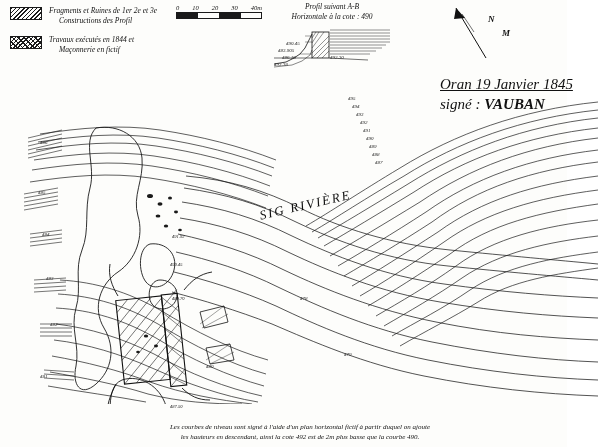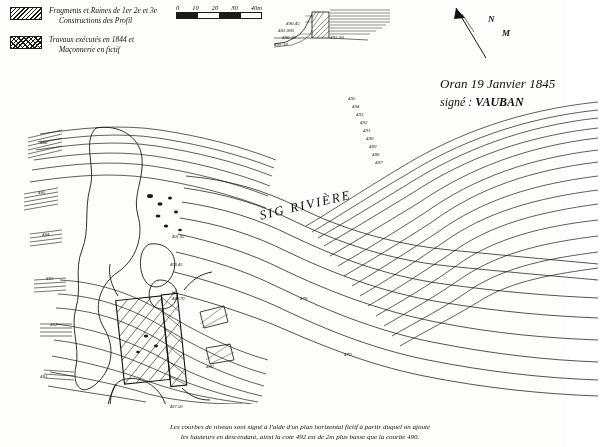--- a/index.html
+++ b/index.html
@@ -66,23 +66,23 @@
   .profile-draw { position: relative; height: 44px; margin-top: 2px; }
 
   
   .north { position: absolute; left: 452px; top: 6px; width: 70px; height: 58px; }
   .north .lbl {
     position: absolute; font-size: 9px; font-style: italic; font-weight: bold;
   }
 
   
   .sig { position: absolute; left: 440px; top: 76px; width: 150px; }
-  .sig .line1 { font-size: 13px; font-style: italic; }
+  .sig .line1 { font-size: 15px; font-style: italic; text-decoration: underline; }
   .sig .line2 { font-size: 8.5px; font-style: italic; text-align: center; margin: 3px 18px 0 0; }
-  .sig .line3 { font-size: 12px; font-style: italic; margin-top: 3px; }
+  .sig .line3 { font-size: 15px; font-style: italic; margin-top: 3px; }
   .sig .line3 b { font-variant: small-caps; font-weight: bold; }
 
   
   .river-label {
     position: absolute; left: 258px; top: 208px;
     font-size: 13px; font-style: italic; letter-spacing: 2px;
     transform: rotate(-13deg); transform-origin: left top;
     color: #111;
   }
 
@@ -138,20 +138,24 @@
     </div>
     <div class="scale-track">
       <i class="fill"></i>
         <i></i>
         <i class="fill"></i>
         <i></i>
     </div>
   </div>
 
   <div class="profile">
+    <div class="profile-title">
+      <div>Profil suivant A-B</div>
+      <div>Horizontale à la cote : 490</div>
+    </div>
     <div class="profile-draw">
       <svg width="120" height="46" viewBox="0 0 120 46">
 
         <g stroke="#222" stroke-width="0.5">
           <line x1="58" y1="6" x2="118" y2="6"></line>
           <line x1="58" y1="9" x2="118" y2="9"></line>
           <line x1="58" y1="12" x2="118" y2="12"></line>
           <line x1="58" y1="15" x2="118" y2="15"></line>
           <line x1="58" y1="18" x2="118" y2="18"></line>
           <line x1="58" y1="21" x2="114" y2="21"></line>

